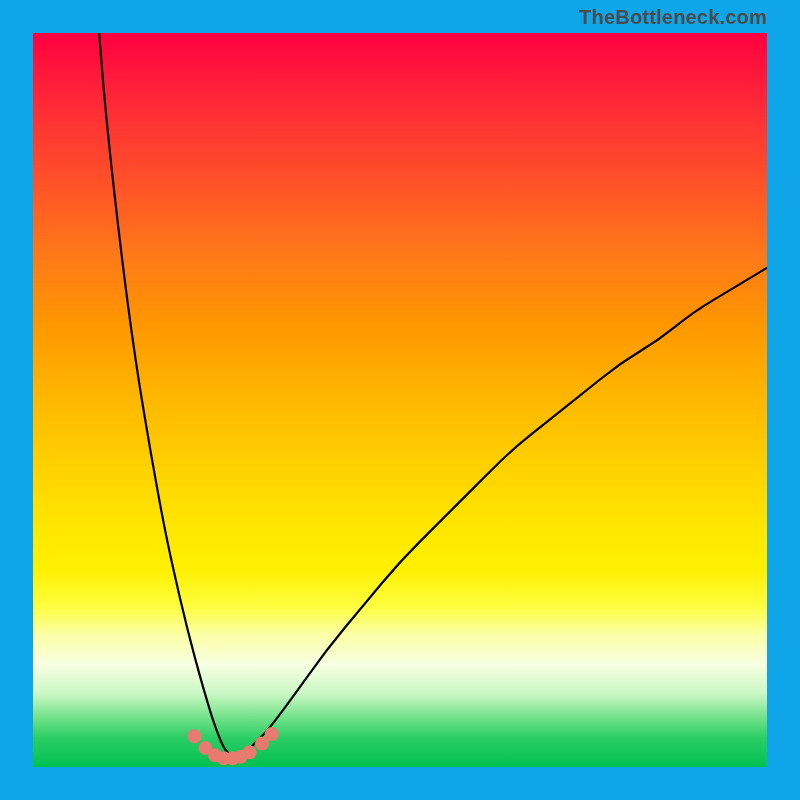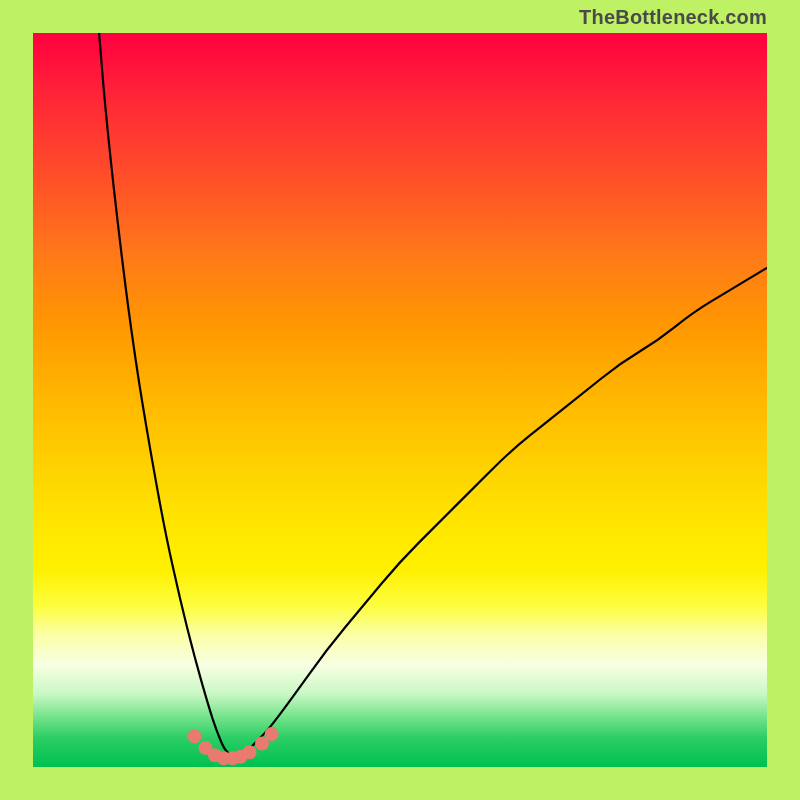--- a/index.html
+++ b/index.html
@@ -10,21 +10,21 @@
     background: #000;
     overflow: hidden;
     font-family: Arial, Helvetica, sans-serif;
   }
   .frame {
     position: absolute;
     top: 0;
     left: 0;
     width: 800px;
     height: 800px;
-    background: #bef264;
+    background: #0ea5e9;
     text-align: right;
   }
   .plot-area {
     position: absolute;
     top: 33px;
     left: 33px;
     width: 734px;
     height: 734px;
     overflow: hidden;
     background: linear-gradient(

